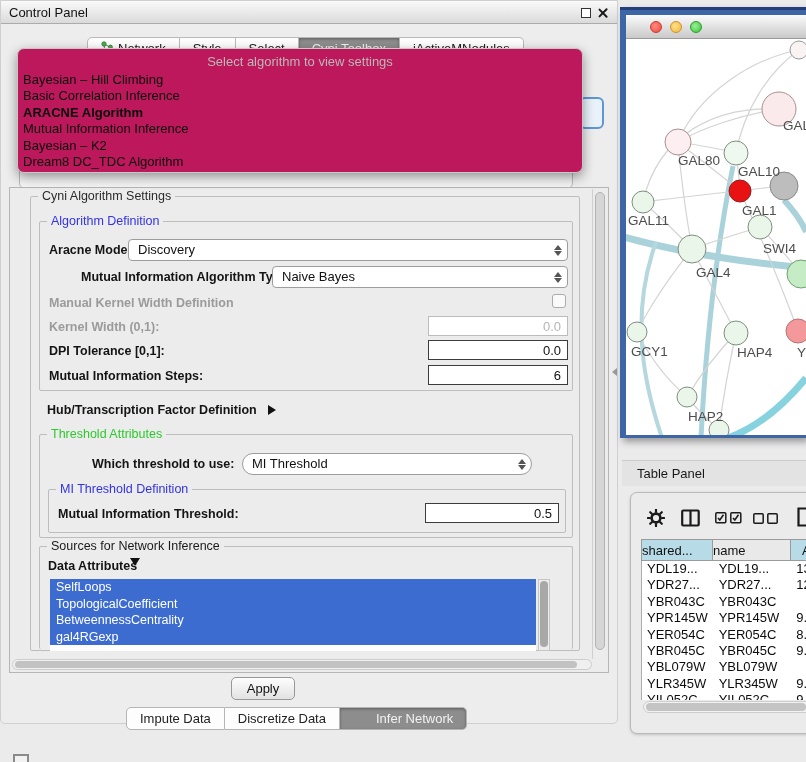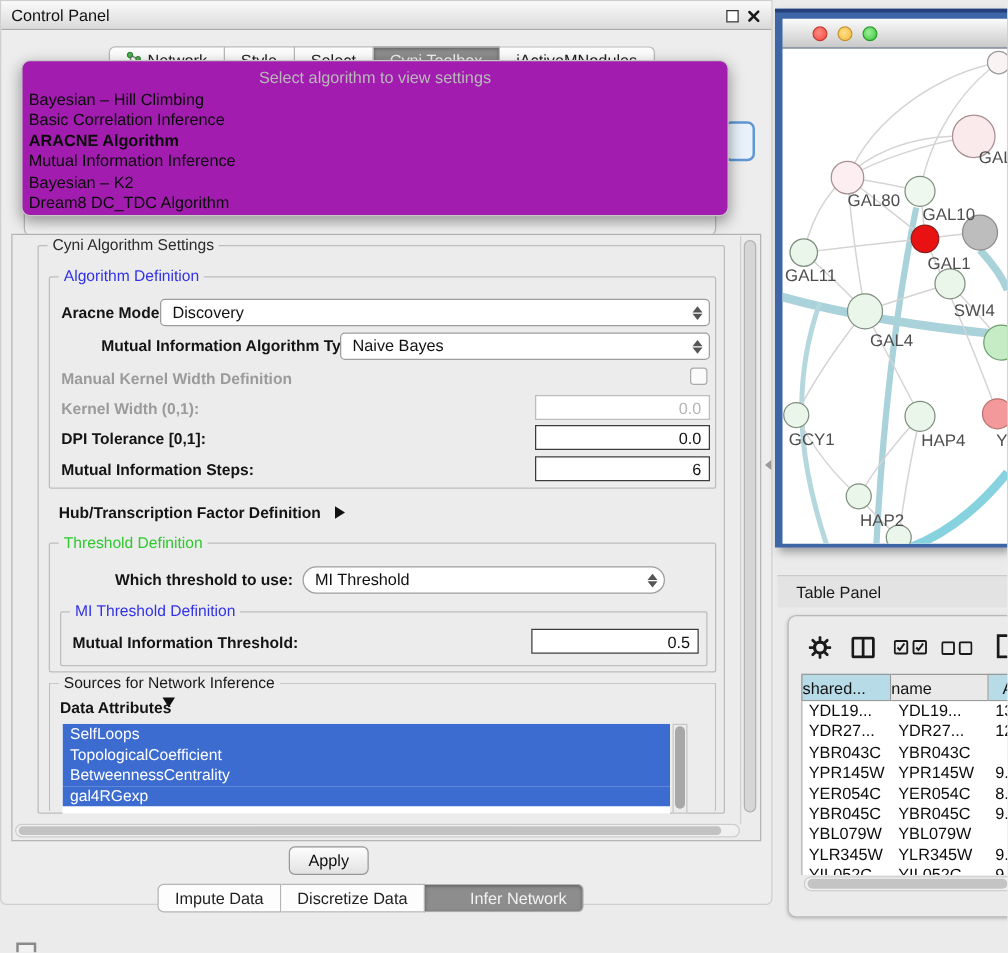--- a/index.html
+++ b/index.html
@@ -21,21 +21,21 @@
   
   #cp-tabs { position:absolute; left:86px; top:36px; display:flex; z-index:5; }
   .tab { height:23px; padding:3px 13px 0 13px; font-size:13px; color:#222; background:#fdfdfd;
     border:1px solid #b9b9b9; border-left:none; white-space:nowrap; }
   .tab:first-child { border-left:1px solid #b9b9b9; border-radius:5px 0 0 5px; display:flex; gap:5px; align-items:flex-start; padding-top:3px; }
   .tab:last-child { border-radius:0 5px 5px 0; }
   .tab.selected { background:#8d8d8d; color:#f2f2f2; box-shadow:inset 0 1px 3px rgba(0,0,0,.35); }
 
   
   #algo-dropdown { position:absolute; left:16px; top:47px; width:566px; height:125px; z-index:50;
-    background:#a21caf; border:1px solid #c6c6c6; border-radius:7px;
+    background:#be185d; border:1px solid #c6c6c6; border-radius:7px;
     box-shadow:0 4px 12px rgba(0,0,0,.4); padding-top:5px; overflow:hidden; }
   #dd-placeholder { text-align:center; color:#b9b9b9; font-size:13px; height:18px; }
   .dd-item { font-size:13px; color:#0a0a0a; padding-left:5px; line-height:16.4px; white-space:nowrap; }
   .dd-bold { font-weight:bold; }
 
   
   #combo-remnant-right { position:absolute; left:578px; top:96px; width:25px; height:32px; z-index:10;
     background:#e9f2fb; border:2px solid #5f97d3; border-radius:6px; }
   #combo-remnant-below { position:absolute; left:18px; top:163px; width:554px; height:25px; z-index:9;
     background:#f3f3f3; border:1px solid #b9b9b9; border-radius:6px; }
@@ -201,21 +201,21 @@
           <span class="lbl" style="left:9px; top:147px;">Mutual Information Steps:</span>
           <div class="tfield" style="left:388px; top:143px; width:140px;">6</div>
         </div>
 
         <span class="lbl" style="left:16px; top:206px; font-weight:bold;">
           <span>Hub/Transcription Factor Definition</span>
           <span class="tri-right" style="margin-left:8px; position:relative; top:1px;"></span>
         </span>
 
         <div class="fieldset" id="fs-threshold">
-          <span class="legend green">Threshold Definition</span>
+          <span class="legend green">Threshold Attributes</span>
 
           <span class="lbl" style="left:52px; top:22px;">Which threshold to use:</span>
           <div class="combo" style="left:202px; top:18px; width:290px;border-radius:11px;">
             <span>MI Threshold</span>
             <span class="spin"></span>
           </div>
 
           <div class="fieldset" id="fs-mi">
             <span class="legend blue">MI Threshold Definition</span>
             <span class="lbl" style="left:9px; top:17px;">Mutual Information Threshold:</span>

